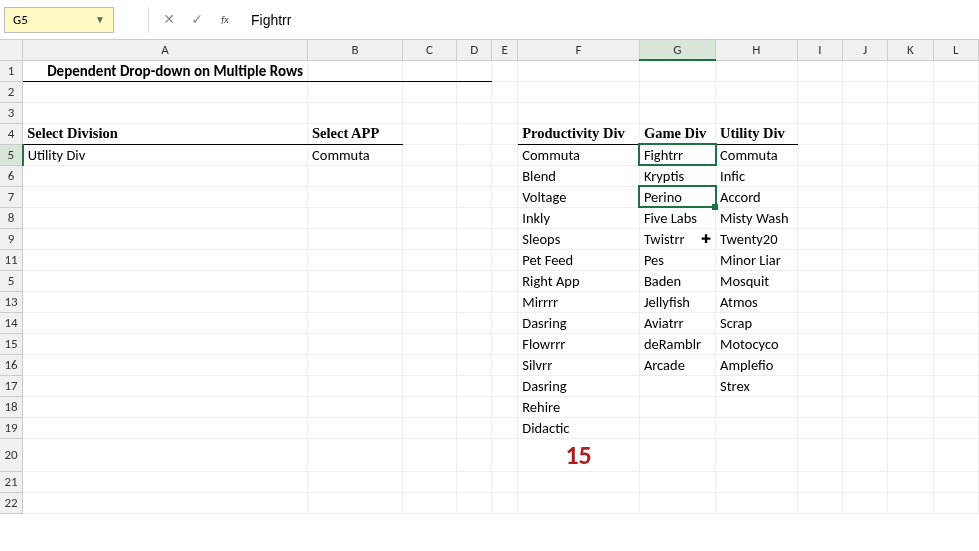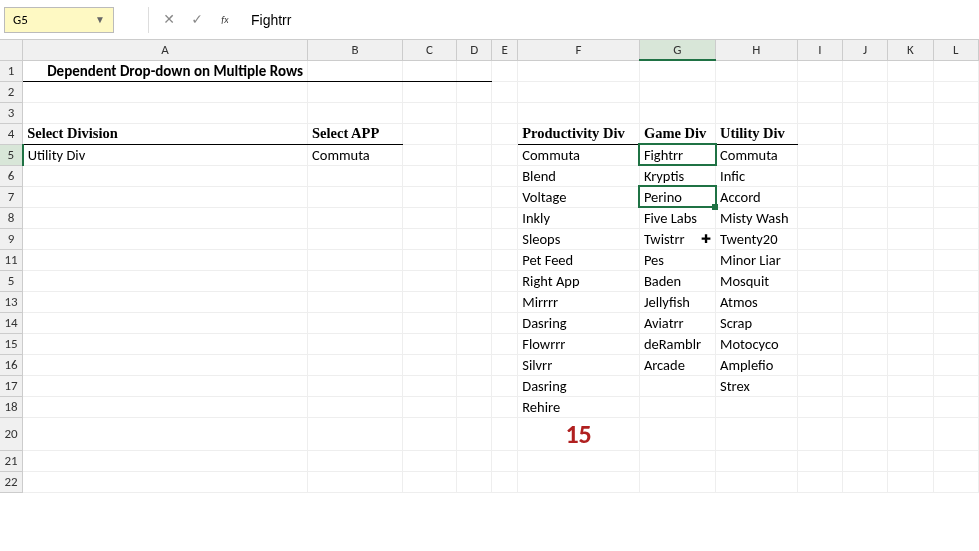--- a/index.html
+++ b/index.html
@@ -313,20 +313,35 @@
           <td class=""></td>
           <td class="">Rehire</td>
           <td class=""></td>
           <td class=""></td>
           <td class=""></td>
           <td class=""></td>
           <td class=""></td>
           <td class=""></td>
         </tr>
         <tr>
+          <th class="row-hdr">19</th>
+          <td class=""></td>
+          <td class=""></td>
+          <td class=""></td>
+          <td class=""></td>
+          <td class=""></td>
+          <td class="">Didactic</td>
+          <td class=""></td>
+          <td class=""></td>
+          <td class=""></td>
+          <td class=""></td>
+          <td class=""></td>
+          <td class=""></td>
+        </tr>
+        <tr>
           <th class="row-hdr">20</th>
           <td class=""></td>
           <td class=""></td>
           <td class=""></td>
           <td class=""></td>
           <td class=""></td>
           <td class="big-red">15</td>
           <td class=""></td>
           <td class=""></td>
           <td class=""></td>

